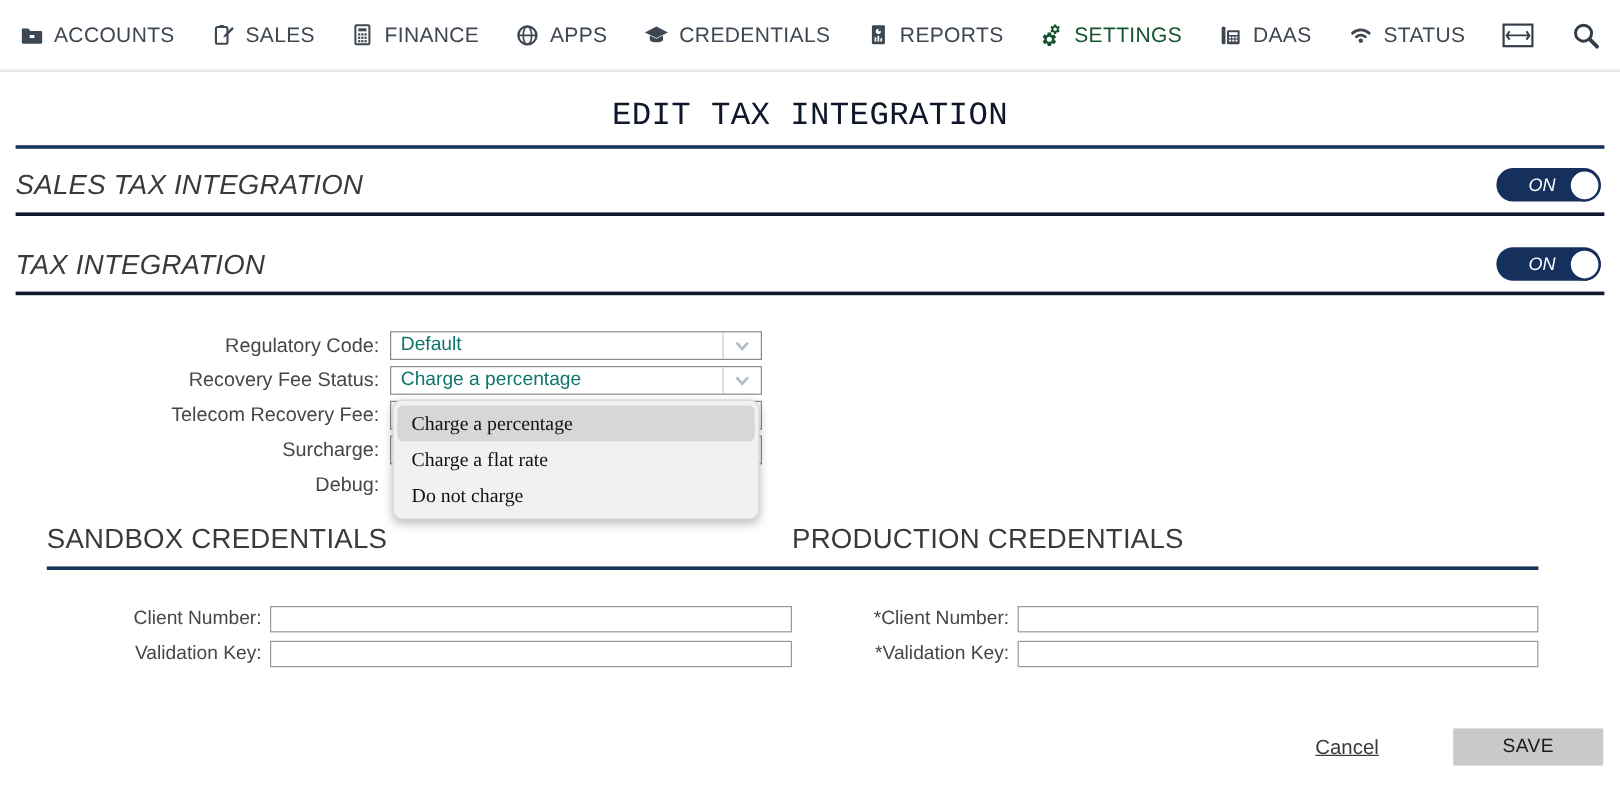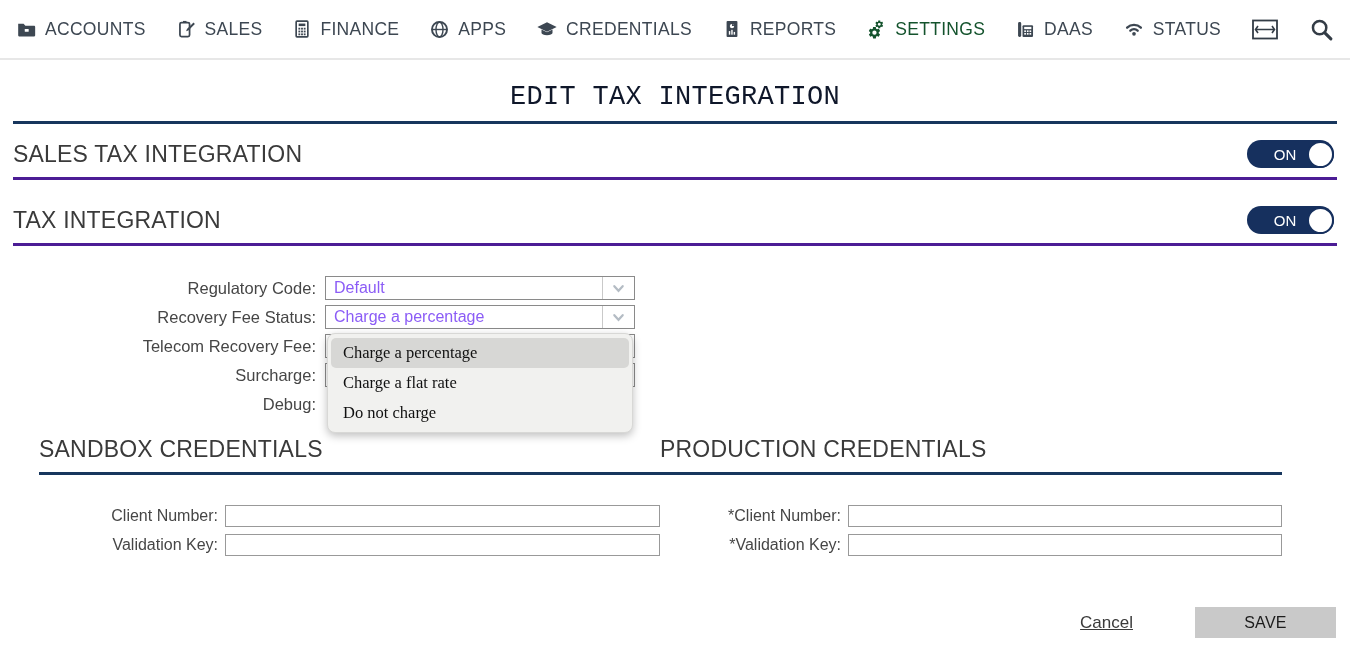--- a/index.html
+++ b/index.html
@@ -14,38 +14,38 @@
   .nav-item.active { color:#14532d; }
   .nav-item svg { display:block; }
   .nav-tool { display:flex; align-items:center; color:#333c46; cursor:pointer; }
 
   
   .main { padding:0 13px; position:relative; }
   .page-title { text-align:center; font-size:27px; font-weight:400; color:#0f172a;
     margin-top:22px; letter-spacing:.3px;font-family:Liberation Mono, monospace; }
   .title-rule { height:3px; background:#17365d; margin-top:9px; }
 
-  .section-bar { position:relative; border-bottom:3px solid #4c1d95; margin-top:17px;
-    padding-bottom:9px; }
+  .section-bar { position:relative; border-bottom:3px solid #0f172a; margin-top:17px;
+    padding-bottom:9px;font-style:italic; }
   .section-bar h2, .cred-col h2 { font-size:23px; font-weight:400; color:#3a3a3a; letter-spacing:.2px; }
   .section-bar.second { margin-top:27px; }
 
   .toggle { position:absolute; right:3px; bottom:9px; width:87px; height:28px;
     background:#16305e; border-radius:14px; display:flex; align-items:center; cursor:pointer;margin-top:32px; }
   .toggle-label { color:#fff; font-size:15px; flex:1; text-align:center; padding-left:16px; }
   .toggle-knob { width:27px; height:27px; border-radius:50%; background:#fff;
     border:2px solid #16305e; margin-right:0px; }
 
   
   .form { margin-top:30px; position:relative; width:700px; }
   .form-row { display:flex; align-items:center; margin-bottom:5px; height:24px; }
   .form-row label { flex:0 0 312px; text-align:right; padding-right:9px; font-size:16.5px; color:#464646; }
   .select { width:310px; height:24px; border:1px solid #8a8a8a; background:#fff;
     display:flex; align-items:center; cursor:pointer; }
-  .select-value { flex:1; font-size:16px; color:#8b5cf6; padding-left:8px; white-space:nowrap; overflow:hidden; }
+  .select-value { flex:1; font-size:16px; color:#0f766e; padding-left:8px; white-space:nowrap; overflow:hidden; }
   .select-chevron { flex:0 0 32px; height:100%; border-left:1px solid #c9c9c9;
     display:flex; align-items:center; justify-content:center; color:#b4bcc4; }
   .text-input { width:310px; height:24px; border:1px solid #8a8a8a; background:#fff;
     font-size:15px; padding:0 6px; color:#333; font-family:"Liberation Sans",sans-serif; }
 
   
   .dropdown { position:absolute; left:314px; top:57px; width:306px; z-index:5;
     background:#f1f1ef; border:1px solid #d8d8d6; border-radius:8px; padding:4px 3px;
     box-shadow:0 3px 8px rgba(0,0,0,.25); }
   .dropdown-option { font-family:"Liberation Serif", serif; font-size:16.5px; color:#111;
@@ -62,21 +62,21 @@
   .cred-row { display:flex; align-items:center; margin-bottom:7px; height:22px; }
   .cred-row label { text-align:right; padding-right:7px; font-size:16px; color:#464646; }
   .cred-col.production .cred-row label { flex:0 0 188px; }
   .cred-col.sandbox .cred-row label { flex:0 0 186px; }
   .cred-input { flex:1; height:22px; border:1px solid #999; background:#fff; font-size:14px;
     padding:0 5px; color:#333; font-family:"Liberation Sans",sans-serif; }
 
   
   .actions { display:flex; align-items:center; justify-content:flex-end; margin-top:44px; padding-right:1px; }
   .cancel-link { font-size:17px; color:#3a3a3a; text-decoration:underline; cursor:pointer; margin-right:62px; }
-  .save-button { width:141px; height:31px; background:#c9c9c9; border:none; font-size:16px;
+  .save-button { width:125px; height:31px; background:#c9c9c9; border:none; font-size:16px;
     color:#1c1c1c; cursor:pointer; font-family:"Liberation Sans",sans-serif; letter-spacing:.3px; }
 </style>
 </head>
 <body>
 
 <nav class="nav">
 
   <div class="nav-item">
     <span>
       <svg width="21" height="21" viewBox="0 0 24 24" fill="currentColor">

